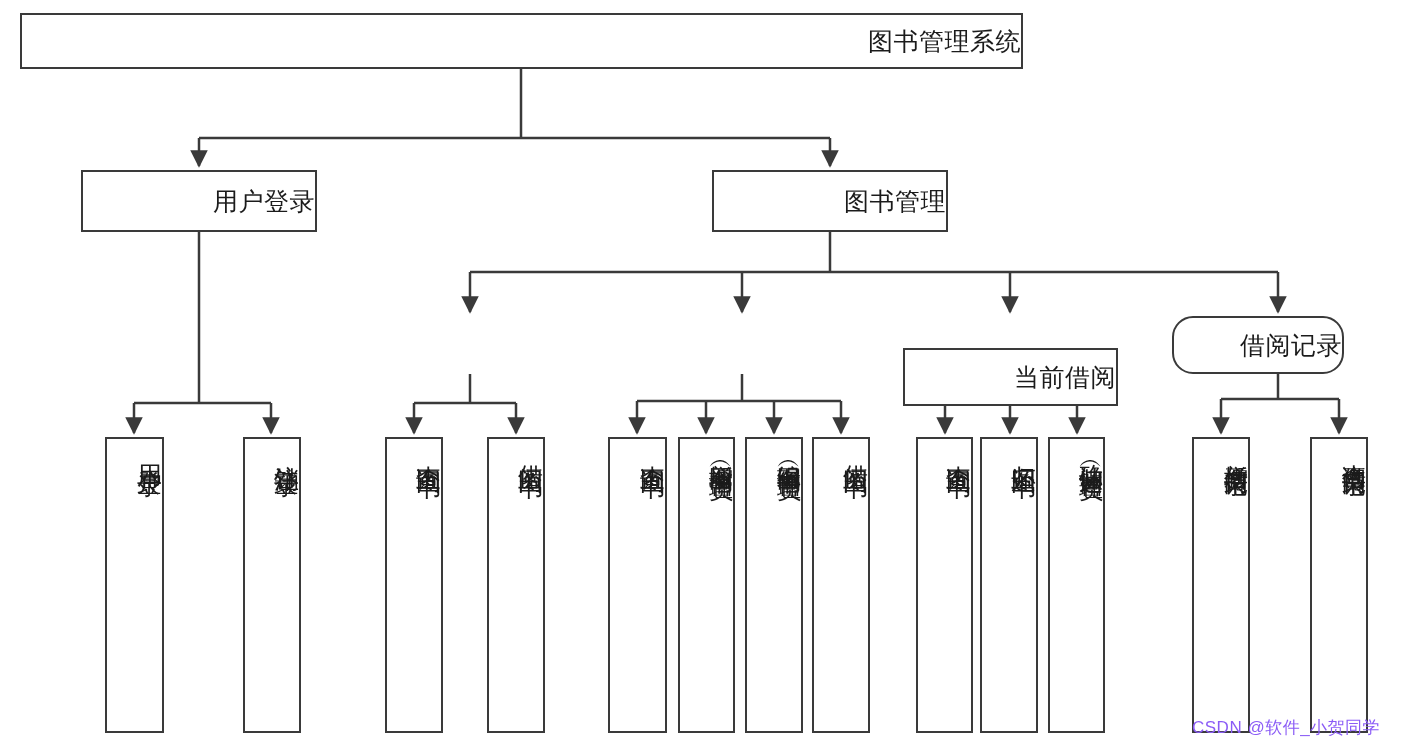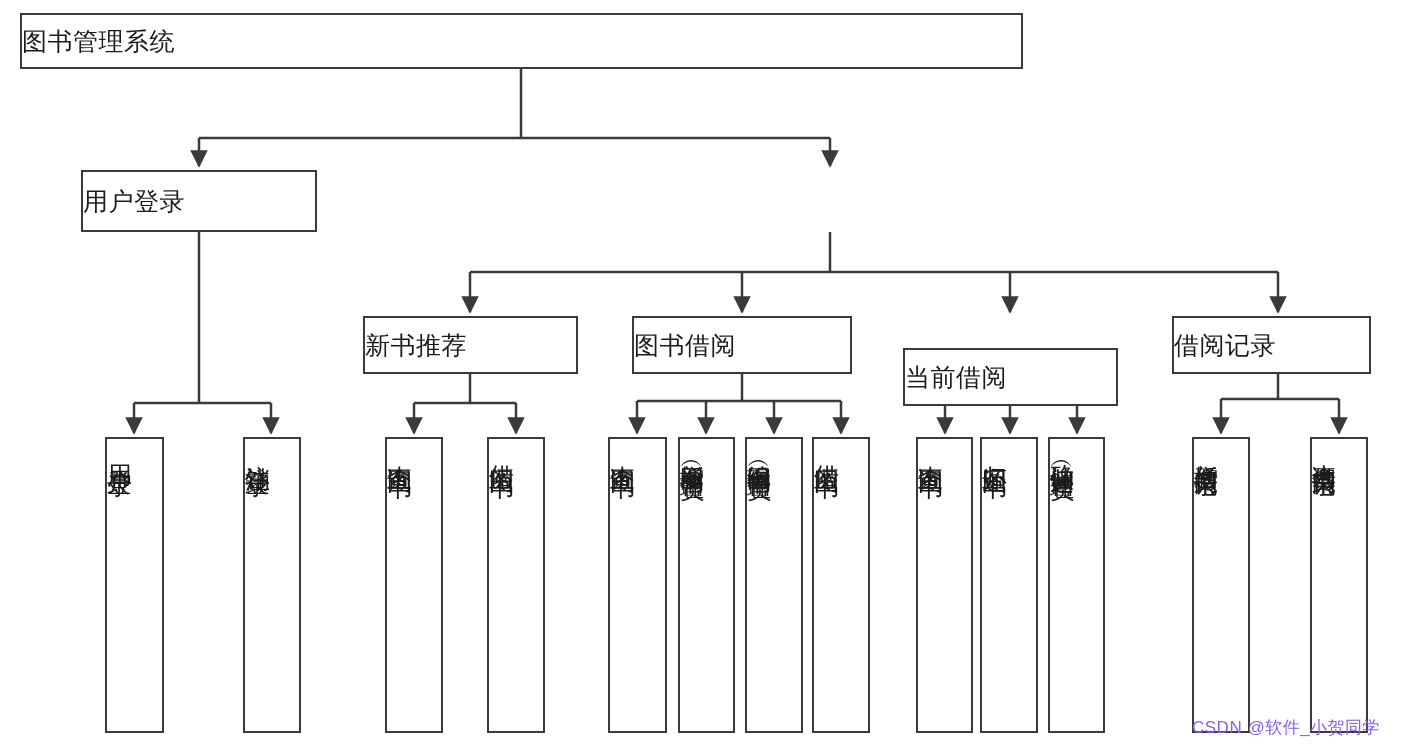--- a/index.html
+++ b/index.html
@@ -26,21 +26,21 @@
     height: 747px;
     pointer-events: none;
   }
   .node {
     position: absolute;
     box-sizing: border-box;
     background: #ffffff;
     border: 2.5px solid #3a3a3a;
     display: flex;
     align-items: center;
-    justify-content: flex-start;
+    justify-content: flex-end;
     color: #1b1b1b;
   }
   .node .label {
     display: block;
     text-align: center;
     line-height: 1.28;
     white-space: pre;
   }
   .node.horiz .label {
     font-size: 25px;
@@ -125,31 +125,28 @@
     </g>
   </svg>
 
   <div class="node horiz" style="left: 20px; top: 13px; width: 1003px; height: 56px;">
     <span class="label">图书管理系统</span>
   </div>
 
   <div class="node horiz" style="left: 81px; top: 170px; width: 236px; height: 62px;">
     <span class="label">用户登录</span>
   </div>
+  <div class="node horiz" style="left: 712px; top: 170px; width: 236px; height: 62px;">
+    <span class="label">图书管理</span>
+  </div>
 
-  <div class="node horiz" style="left: 363px; top: 316px; width: 215px; height: 58px;">
-    <span class="label">新书推荐</span>
-  </div>
-  <div class="node horiz" style="left: 632px; top: 316px; width: 220px; height: 58px;">
-    <span class="label">图书借阅</span>
-  </div>
   <div class="node horiz" style="left: 903px; top: 316px; width: 215px; height: 58px; margin-top: 32px;">
     <span class="label">当前借阅</span>
   </div>
-  <div class="node horiz" style="left: 1172px; top: 316px; width: 199px; height: 58px;">
+  <div class="node horiz" style="left: 1172px; top: 316px; width: 172px; height: 58px; border-radius: 21px;">
     <span class="label">借阅记录</span>
   </div>
 
   <div class="node vert" style="left: 105px; top: 437px; width: 59px; height: 296px;">
     <span class="label">用户登录</span>
   </div>
   <div class="node vert" style="left: 243px; top: 437px; width: 58px; height: 296px;">
     <span class="label">注销登录</span>
   </div>
 

